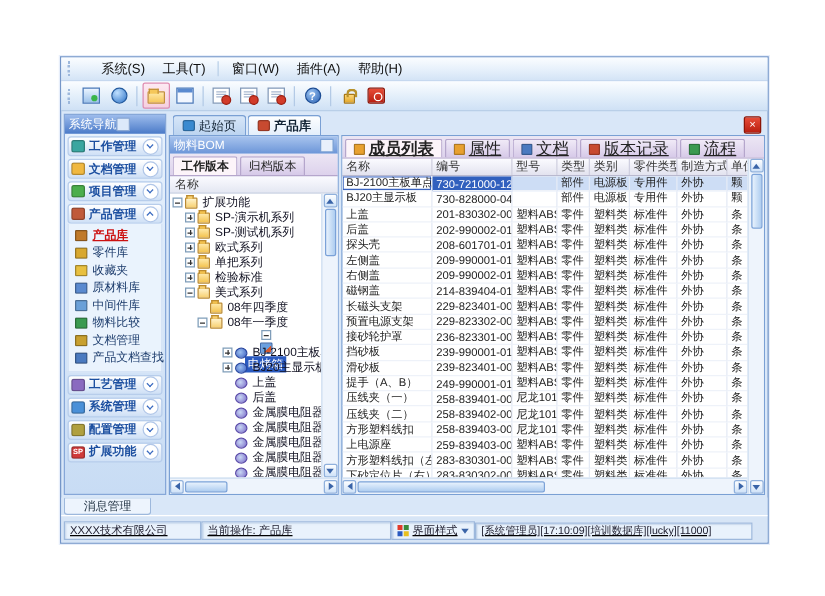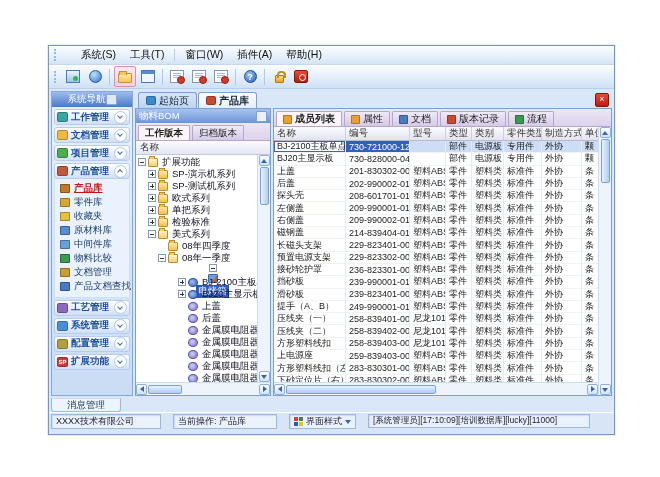--- a/index.html
+++ b/index.html
@@ -37,21 +37,21 @@
   .tbi-help::after{content:"?";}
   .tbi-lock{width:9px;height:8px;margin-top:4px;background:linear-gradient(#ffd978,#e2a62a);border:1px solid #a87818;border-radius:1px;}
   .tbi-lock::before{content:"";position:absolute;top:-5px;left:1px;width:5px;height:5px;border:2px solid #b8922c;border-bottom:none;border-radius:4px 4px 0 0;}
   .tbi-power{background:linear-gradient(#e84c38,#b81e10);border:1px solid #8c1406;border-radius:2px;}
   .tbi-power::after{content:"";position:absolute;left:3.5px;top:3px;width:5px;height:5px;border:1.5px solid #fff;border-radius:50%;}
   
   .content{flex:1;display:flex;gap:2px;padding:2px;min-height:0;}
   
   .sidebar{width:80px;flex:none;display:flex;flex-direction:column;border:1px solid #86a7d8;background:linear-gradient(#e8f2fd,#c8dcf4);}
   .side-header{height:15px;flex:none;background:linear-gradient(#9dbcec,#4a7ac8);color:#fff;font-size:9.5px;
-               display:flex;align-items:center;justify-content:center;padding:0 3px;}
+               display:flex;align-items:center;justify-content:flex-start;padding:0 3px;}
   .side-hbtn{width:9px;height:9px;background:#dce9fa;border:1px solid #8aa8d4;border-radius:1px;}
   .side-body{flex:1;padding:2px;display:flex;flex-direction:column;gap:2px;overflow:hidden;}
   .sgroup{flex:none;}
   .sgroup-h{height:14px;border-radius:3px;background:linear-gradient(#ffffff,#cfe0f6);border:1px solid #b7cdeb;
             color:#1c4fa0;display:flex;align-items:center;gap:3px;padding:0 2px;font-size:9.5px;font-weight:bold;}
   .gi{width:11px;height:10px;border-radius:2px;flex:none;border:1px solid rgba(0,0,0,.25);box-sizing:border-box;}
   .gi-sp{display:flex;align-items:center;justify-content:center;color:#fff;font-size:6px;font-weight:bold;}
   .sgroup-h .lbl{flex:1;white-space:nowrap;overflow:hidden;}
   .chev{width:11px;height:11px;flex:none;border-radius:50%;background:#fff;border:1px solid #b0c6e8;position:relative;}
   .chev::after{content:"";position:absolute;left:3px;top:2.5px;width:3px;height:3px;border-right:1.5px solid #3a6ac0;border-bottom:1.5px solid #3a6ac0;transform:rotate(45deg);}
@@ -106,42 +106,42 @@
   .tri-up{width:0;height:0;border-left:3px solid transparent;border-right:3px solid transparent;border-bottom:4px solid #3a64a8;}
   .tri-dn{width:0;height:0;border-left:3px solid transparent;border-right:3px solid transparent;border-top:4px solid #3a64a8;}
   .tri-lf{width:0;height:0;border-top:3px solid transparent;border-bottom:3px solid transparent;border-right:4px solid #3a64a8;}
   .tri-rt{width:0;height:0;border-top:3px solid transparent;border-bottom:3px solid transparent;border-left:4px solid #3a64a8;}
   .sb-thumb-v{width:9px;background:linear-gradient(90deg,#e8f2fd,#aecdf0);border:1px solid #7ba2d8;border-radius:2px;box-sizing:border-box;}
   .sb-thumb-h{height:9px;background:linear-gradient(#e8f2fd,#aecdf0);border:1px solid #7ba2d8;border-radius:2px;box-sizing:border-box;}
   .sb-fill{flex:1;}
   
   .right-panel{flex:1;border:1px solid #7aa0d4;background:#fff;display:flex;flex-direction:column;min-width:0;min-height:0;}
   .rtabs{height:17px;flex:none;background:linear-gradient(#ece6f4,#ddd2ec);display:flex;align-items:flex-end;gap:2px;padding:0 2px;}
-  .rtab{height:14px;font-size:10px;display:flex;align-items:center;gap:3px;padding:0 6px;border:1px solid #b5a6cc;border-bottom:none;
-        border-radius:2px 2px 0 0;background:linear-gradient(#f0eaf7,#d6c9e8);color:#222;white-space:nowrap;}
+  .rtab{height:14px;font-size:13px;display:flex;align-items:center;gap:3px;padding:0 6px;border:1px solid #b5a6cc;border-bottom:none;
+        border-radius:2px 2px 0 0;background:linear-gradient(#f0eaf7,#d6c9e8);color:#222;white-space:nowrap;text-decoration:underline;}
   .rtab.active{background:#fcf4f9;font-weight:bold;}
   .rti{width:9px;height:9px;border-radius:1px;border:1px solid rgba(0,0,0,.25);box-sizing:border-box;flex:none;}
   .tablewrap{flex:1;display:flex;min-height:0;border-top:1px solid #b5a6cc;}
   .tablecol{flex:1;display:flex;flex-direction:column;min-width:0;}
   .thead{height:13px;flex:none;display:flex;background:linear-gradient(#fbfbff,#e3e3ef);border-bottom:1px solid #b9b9cf;}
   .hcell{font-size:9.5px;color:#333;display:flex;align-items:center;padding:0 3px;border-right:1px solid #cfcfe0;
          box-sizing:border-box;flex:none;white-space:nowrap;overflow:hidden;}
   .tbody{flex:1;overflow:hidden;}
   .trow{display:flex;height:12.3px;}
   .tcell{font-size:9px;color:#222;display:flex;align-items:center;padding:0 3px;border-right:1px solid #e4eaf5;
          border-bottom:1px solid #eef2f9;box-sizing:border-box;flex:none;white-space:nowrap;overflow:hidden;}
   .c0{width:72px;} .c1{width:64px;} .c2{width:36px;} .c3{width:26px;} .c4{width:32px;} .c5{width:38px;} .c6{width:40px;} .c7{width:18px;border-right:none;}
   .trow.sel .tcell{background:#cdddf5;}
   .trow.sel .c0{background:#fff;box-shadow:inset 0 0 0 1px #3a64c0;}
   .trow.sel .c1{background:#3160be;color:#fff;}
   
   .bottomtabs{height:14px;flex:none;display:flex;background:#d9e7f8;padding-left:2px;}
   .btab{min-width:56px;background:#edf4fd;border:1px solid #9db8dc;border-top:1px solid #c8daf0;border-radius:0 0 3px 3px;
         font-size:9.5px;display:flex;align-items:center;justify-content:center;color:#234;padding:0 6px;}
-  .statusbar{height:18px;flex:none;display:flex;gap:12px;align-items:flex-start;padding:1px 2px 2px 2px;background:#d7e5f6;border-top:1px solid #fff;}
+  .statusbar{height:18px;flex:none;display:flex;gap:0;align-items:flex-end;padding:1px 2px 2px 2px;background:#d7e5f6;border-top:1px solid #fff;text-decoration:underline;}
   .sb-box{border:1px solid #9db8dc;background:#e9f2fc;box-shadow:inset 1px 1px 1px rgba(110,145,190,.25);
           font-size:9px;display:flex;align-items:center;padding:0 4px;color:#223;white-space:nowrap;overflow:hidden;}
   .sb-company{width:100px;flex:none;}
   .sb-op{flex:1;min-width:0;}
   .sb-style{flex:none;gap:3px;}
   .style-grid{width:9px;height:9px;flex:none;display:grid;grid-template-columns:1fr 1fr;grid-template-rows:1fr 1fr;gap:1px;}
   .style-grid i{display:block;}
   .sb-session{width:212px;flex:none;font-size:8.5px;}
   .resize-grip{width:10px;flex:none;background:repeating-linear-gradient(135deg,transparent 0 2px,#9db8dc 2px 3px);}
 </style>

